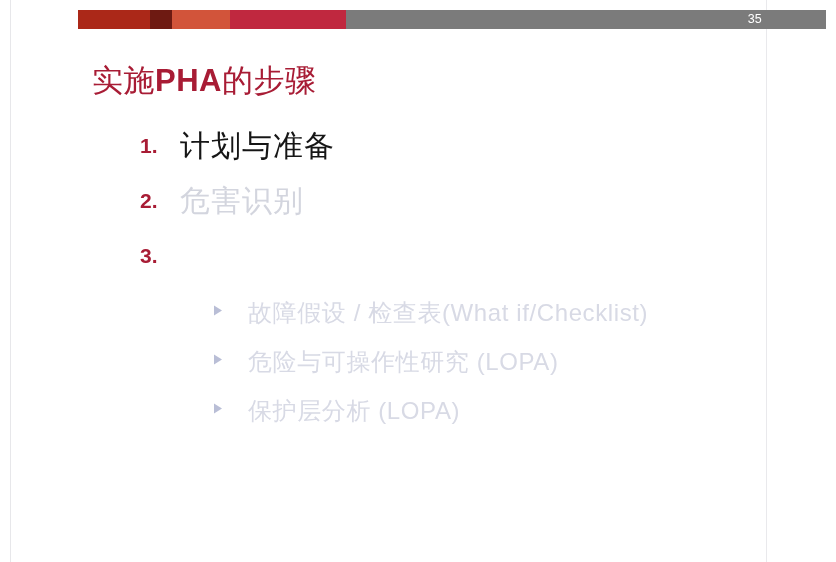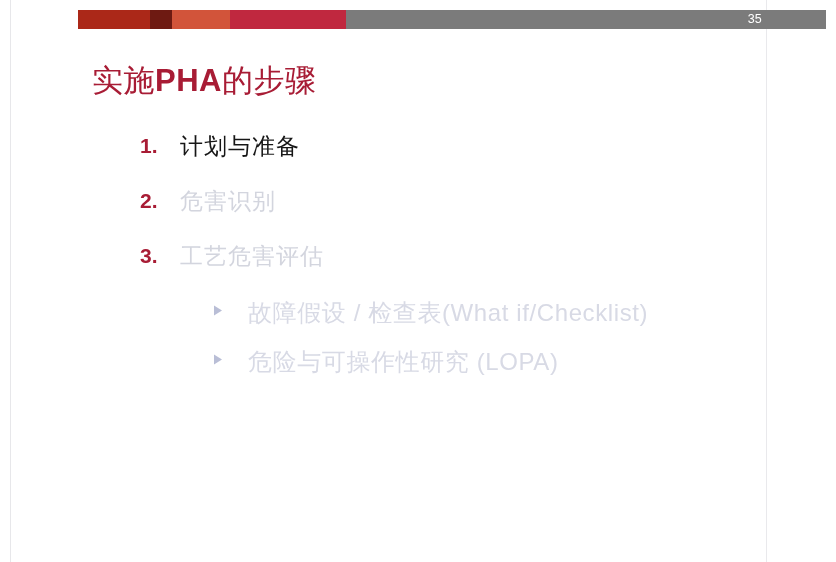--- a/index.html
+++ b/index.html
@@ -99,21 +99,21 @@
   .num-marker {
     width: 40px;
     flex: 0 0 40px;
     font-size: 21px;
     font-weight: bold;
     color: #a81c35;
     line-height: 30px;
     font-family: "Liberation Sans", "DejaVu Sans", sans-serif;
   }
   .num-text {
-    font-size: 23px;
+    font-size: 30px;
     line-height: 30px;
     letter-spacing: 1px;
     white-space: nowrap;
     font-family: "Liberation Sans", "DejaVu Sans", sans-serif;
   }
   .num-text.active { color: #161616; }
   .num-text.dimmed { color: #d3d5de; text-align: center; }
 
   
   .sub-list {
@@ -184,21 +184,20 @@
       <div class="num-text active">计划与准备</div>
     </div>
 
     <div class="num-item">
       <div class="num-marker">2.</div>
       <div class="num-text dimmed">危害识别</div>
     </div>
 
     <div class="num-item">
       <div class="num-marker">3.</div>
-      <div class="num-text dimmed">工艺危害评估</div>
     </div>
 
   </div>
 
   <div class="sub-list">
 
     <div class="sub-item">
       <span class="sub-bullet">
         <svg width="13" height="13" viewBox="0 0 13 13">
             <path d="M2 1.5 L10 6.5 L2 11.5 Z" fill="#b9bed6"></path>
@@ -210,19 +209,27 @@
 
     <div class="sub-item">
       <span class="sub-bullet">
         <svg width="13" height="13" viewBox="0 0 13 13">
             <path d="M2 1.5 L10 6.5 L2 11.5 Z" fill="#b9bed6"></path>
           </svg>
       </span>
       <span class="sub-text">危险与可操作性研究 (LOPA)</span>
     </div>
 
+    <div class="sub-item">
+      <span class="sub-bullet">
+        <svg width="13" height="13" viewBox="0 0 13 13">
+            <path d="M2 1.5 L10 6.5 L2 11.5 Z" fill="#b9bed6"></path>
+          </svg>
+      </span>
+      <span class="sub-text">保护层分析 (LOPA)</span>
+    </div>
 
 
   </div>
 
   <div class="watermark"></div>
 
 </div>
 
 </body></html>

